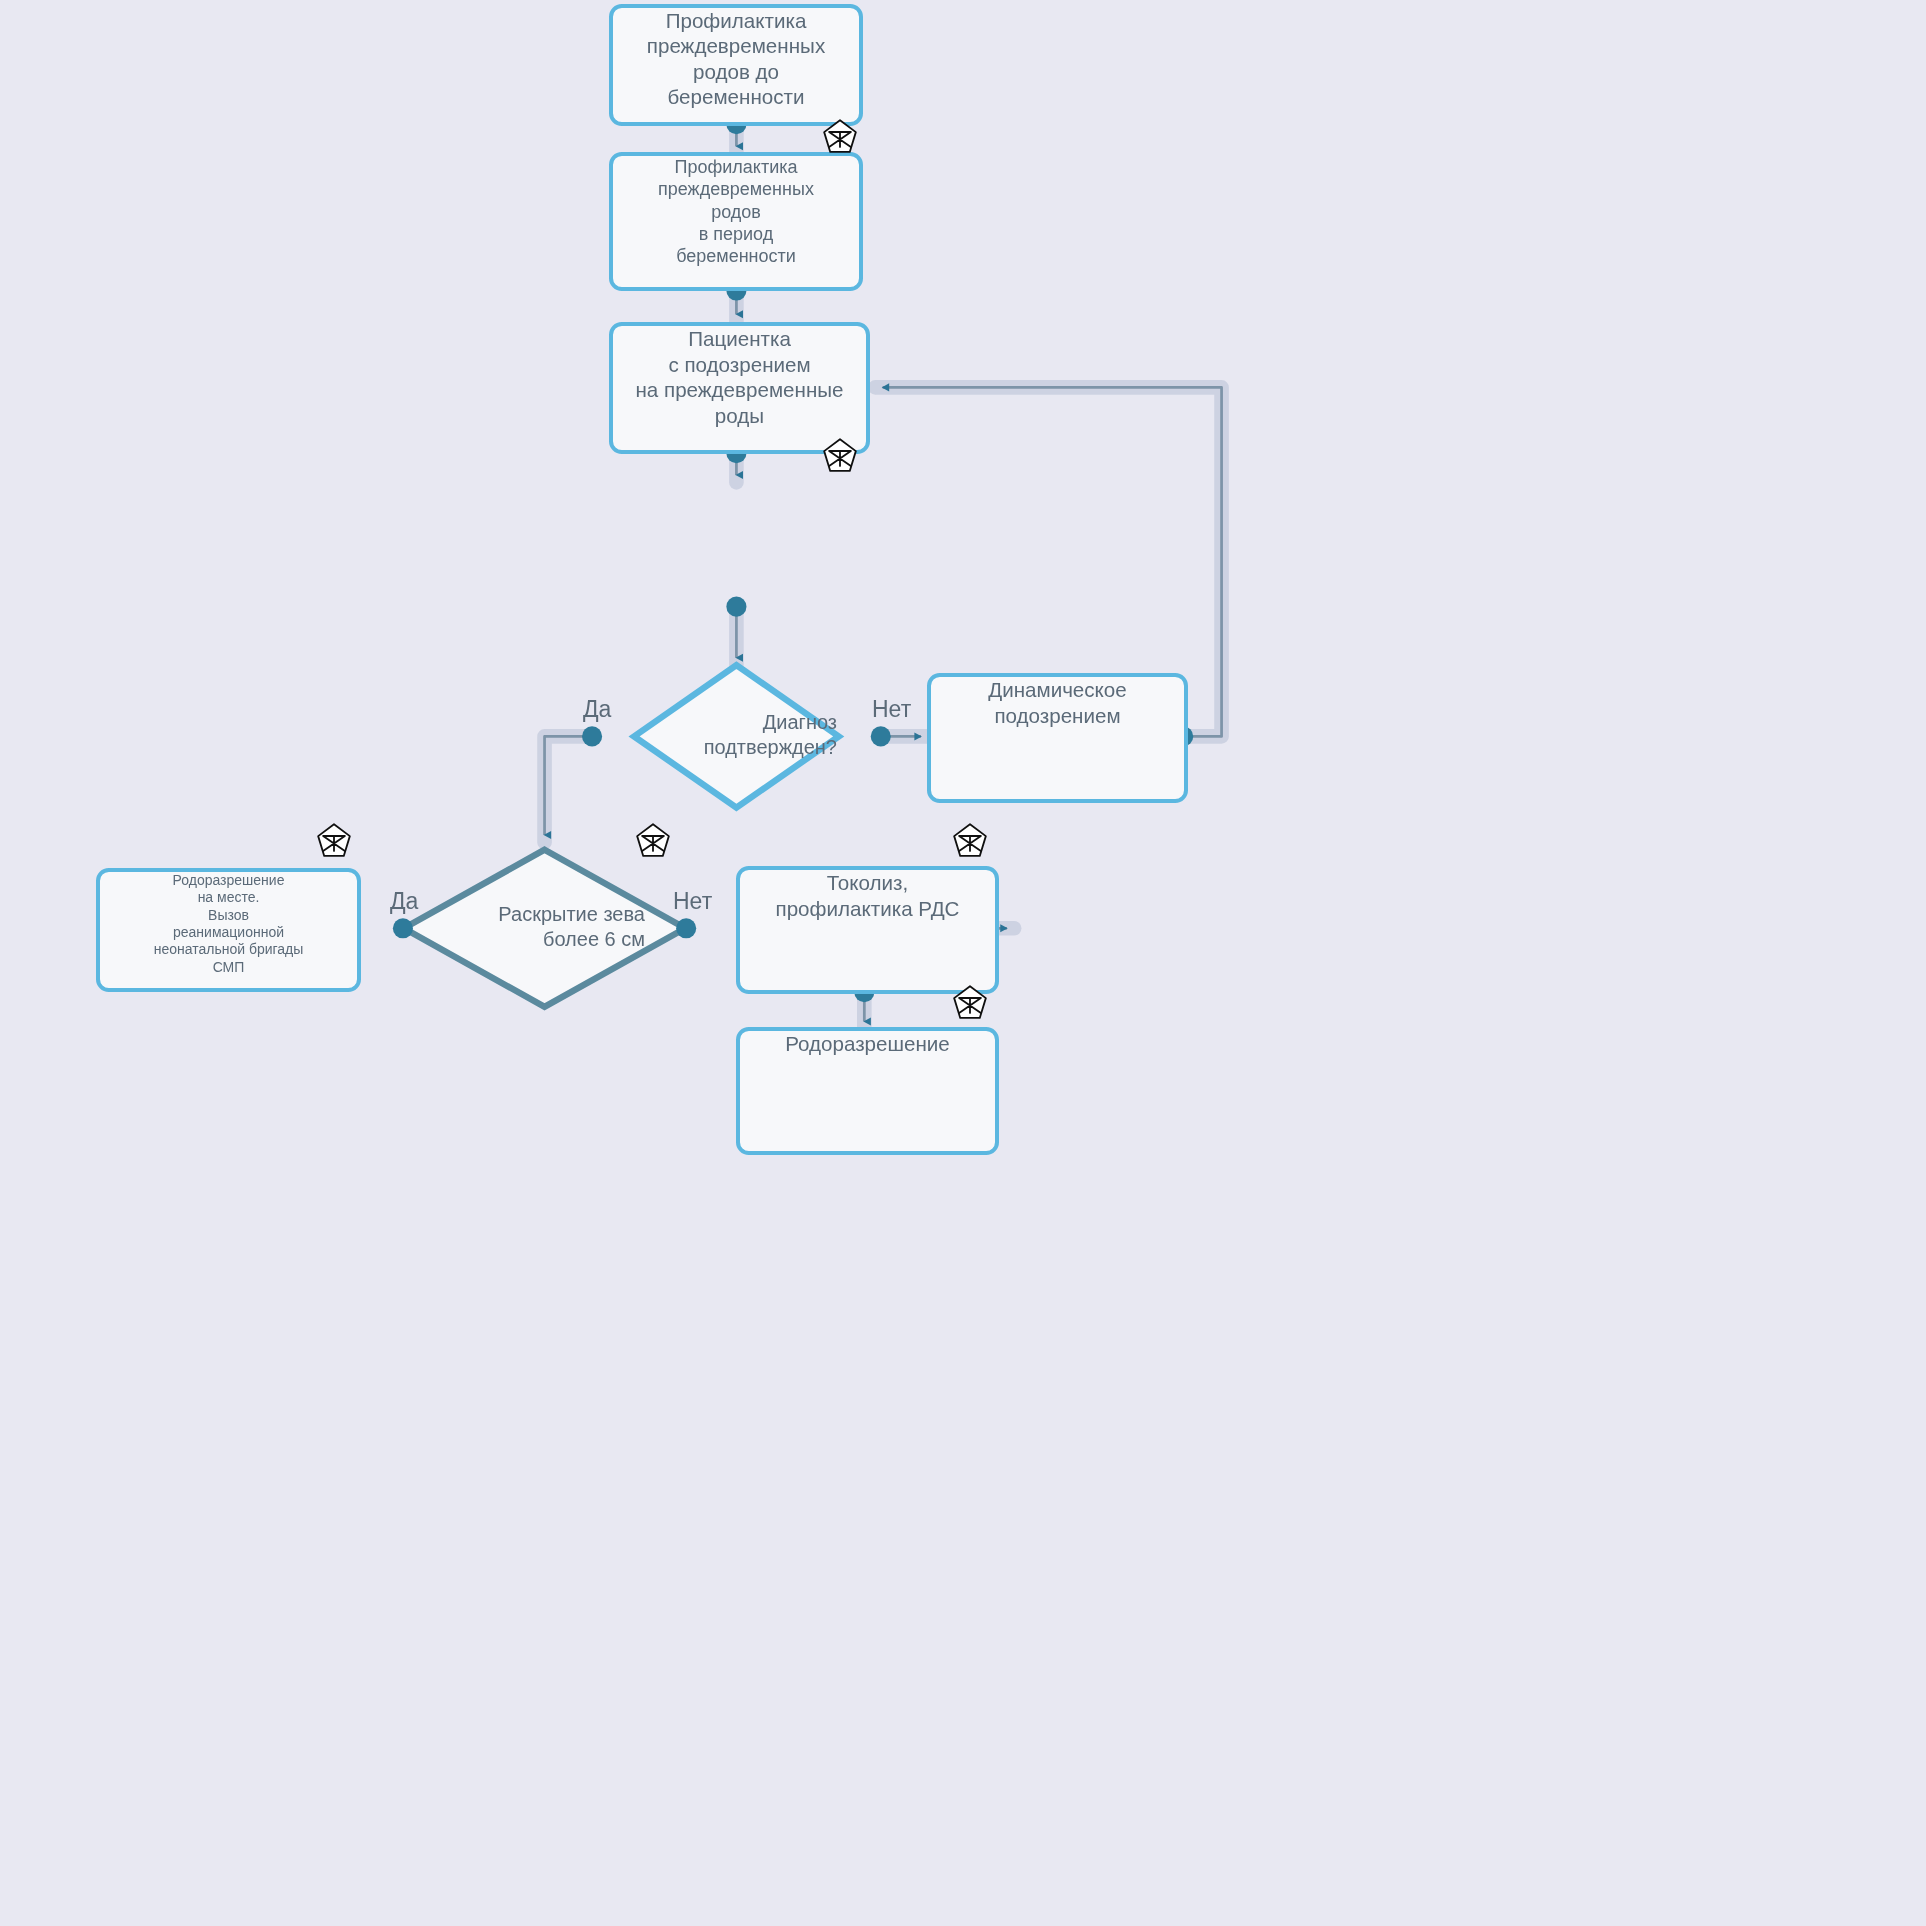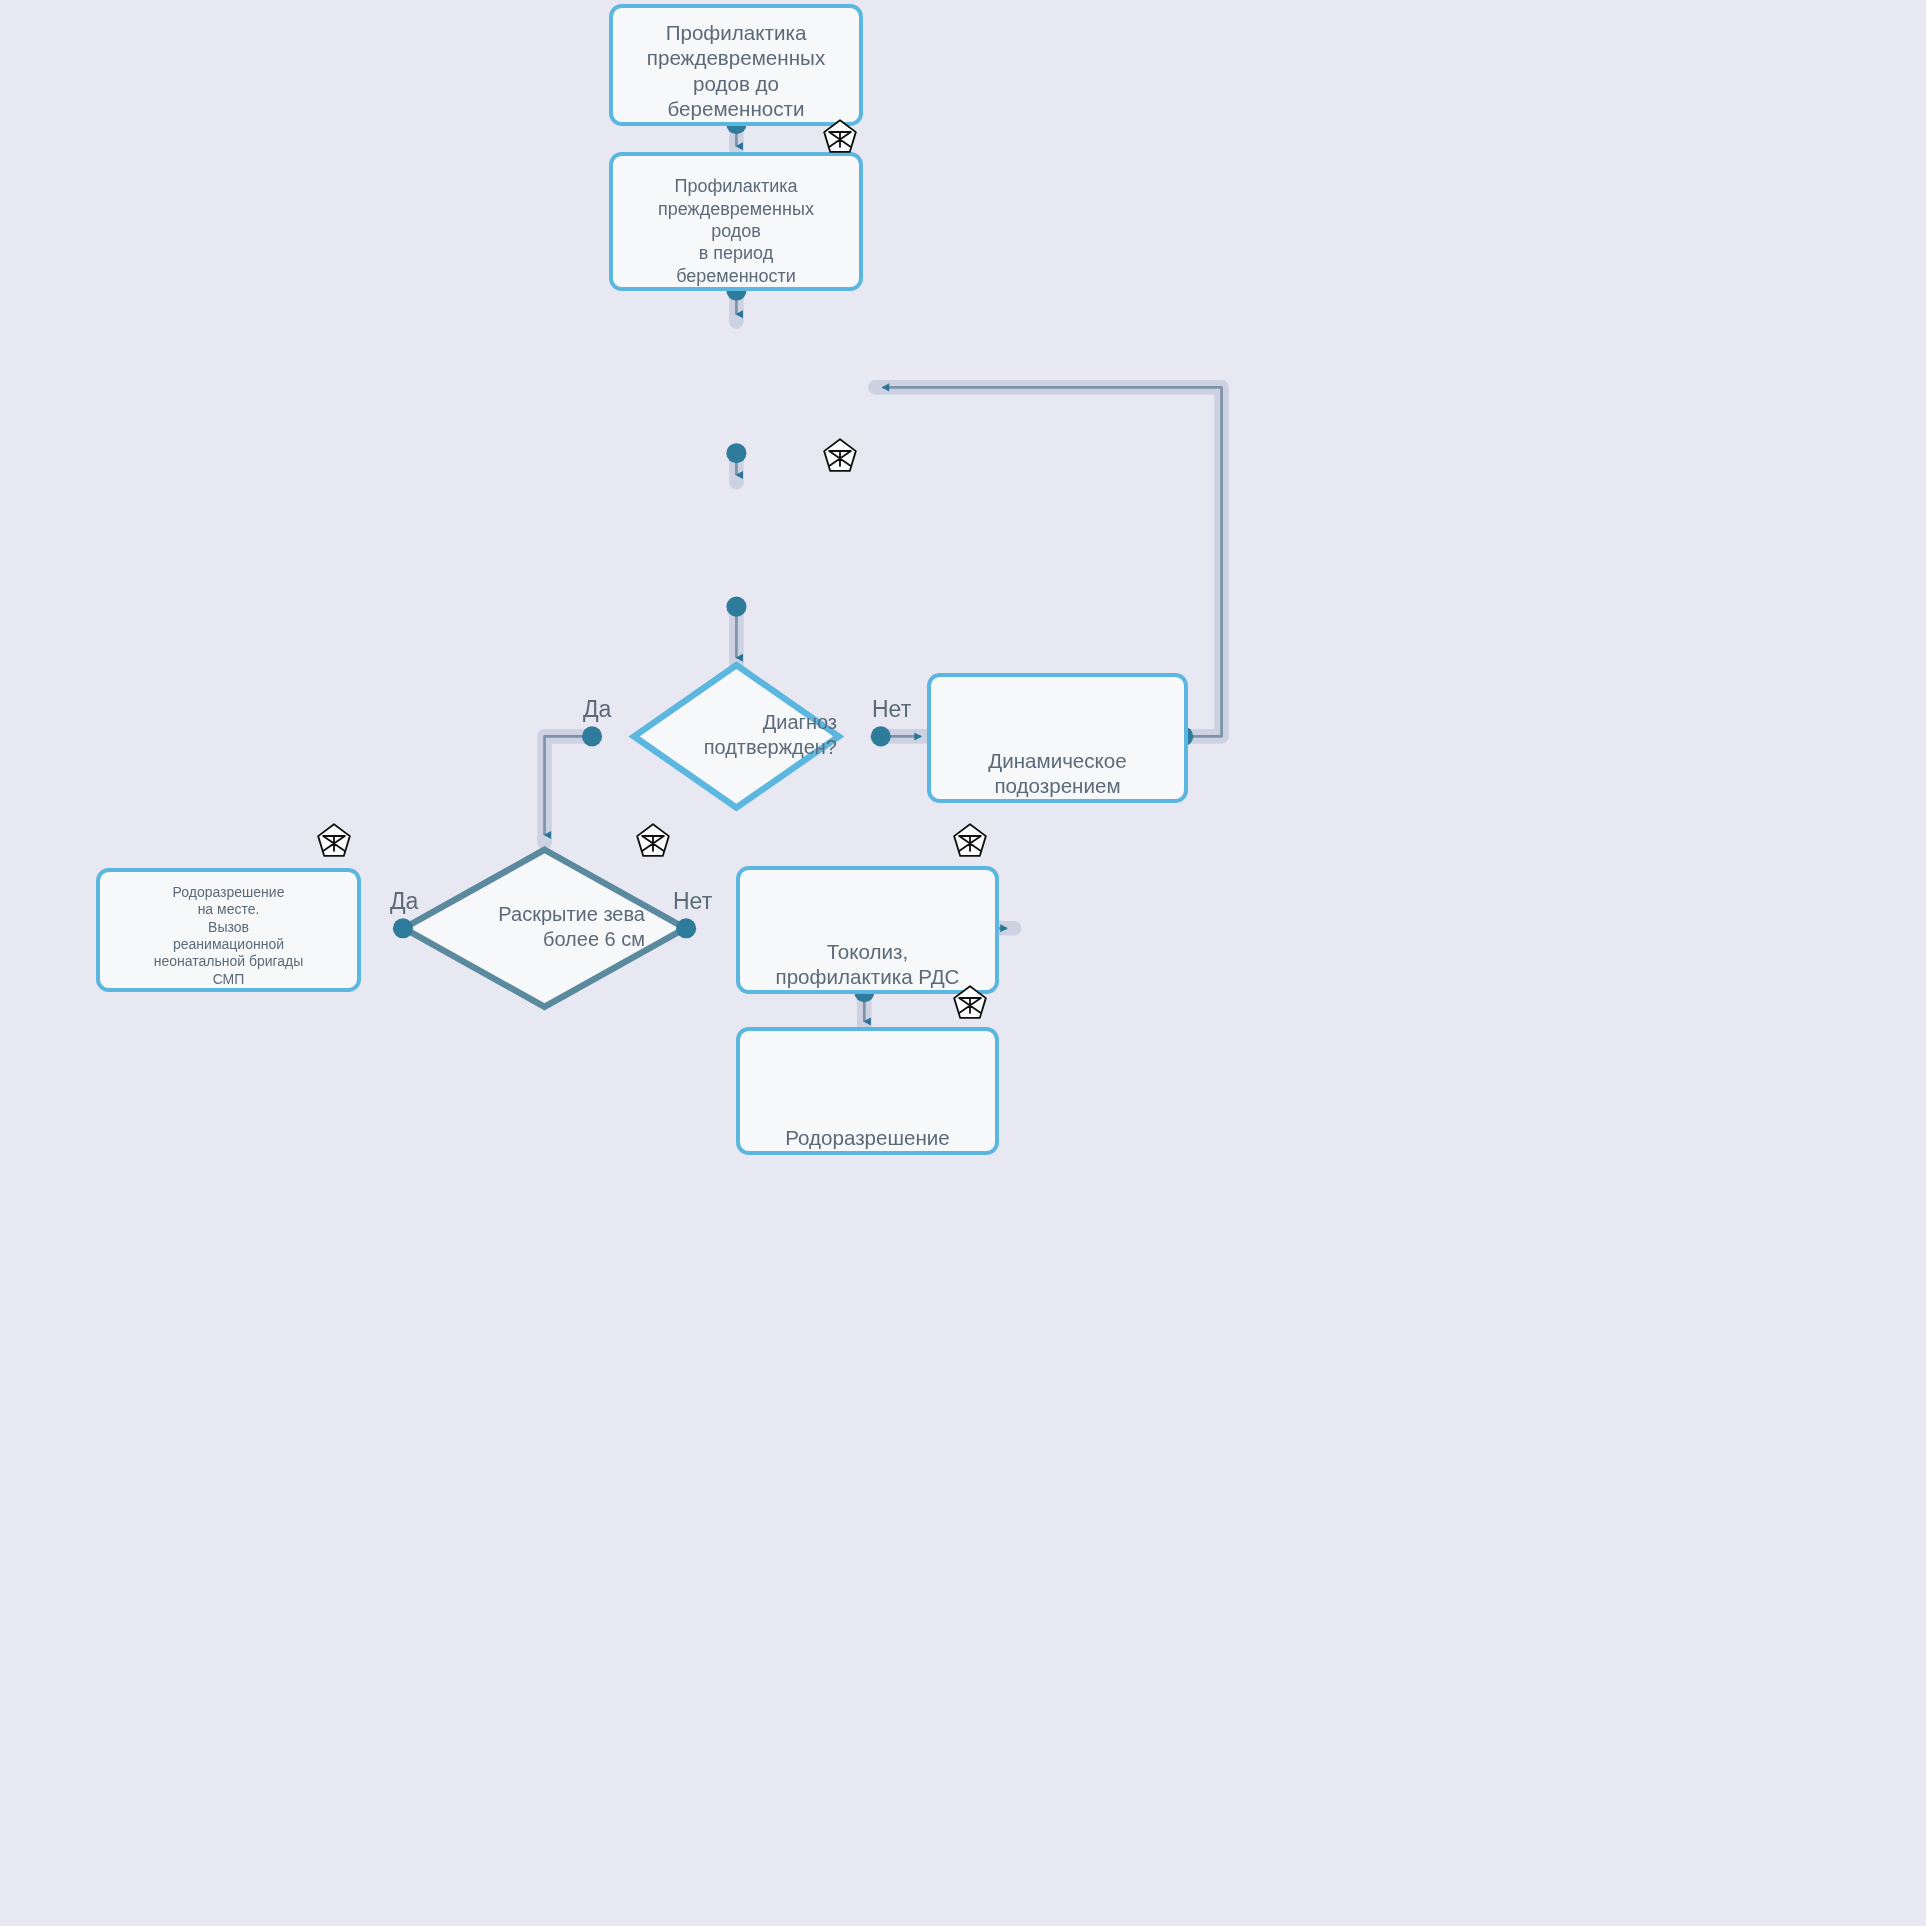--- a/index.html
+++ b/index.html
@@ -28,21 +28,21 @@
     overflow: visible;
   }
   
   .node {
     position: absolute;
     box-sizing: border-box;
     background: #f7f8fa;
     border: 4.6px solid #5bb7e0;
     border-radius: 12.8px;
     display: flex;
-    align-items: flex-end;
+    align-items: flex-start;
     justify-content: center;
     text-align: center;
     color: #5b6a78;
     line-height: 1.24;
     white-space: pre-line;
     z-index: 3;
   }
   .node-txt {
     display: block;
     width: 100%;
@@ -148,20 +148,26 @@
   </div>
 
   <div class="node f19" style="left:609px; top:152px; width:254px; height:139px;">
     <span class="node-txt">Профилактика
 преждевременных
 родов
 в период
 беременности</span>
   </div>
 
+  <div class="node f22" style="left:609px; top:322px; width:261px; height:132px;">
+    <span class="node-txt">Пациентка
+с подозрением
+на преждевременные
+роды</span>
+  </div>
 
 
   <div class="node f22" style="left:927px; top:673px; width:261px; height:130px;">
     <span class="node-txt">Динамическое
 подозрением</span>
   </div>
 
   <div class="node f15" style="left:96px; top:868px; width:265px; height:124px;">
     <span class="node-txt">Родоразрешение
 на месте.

